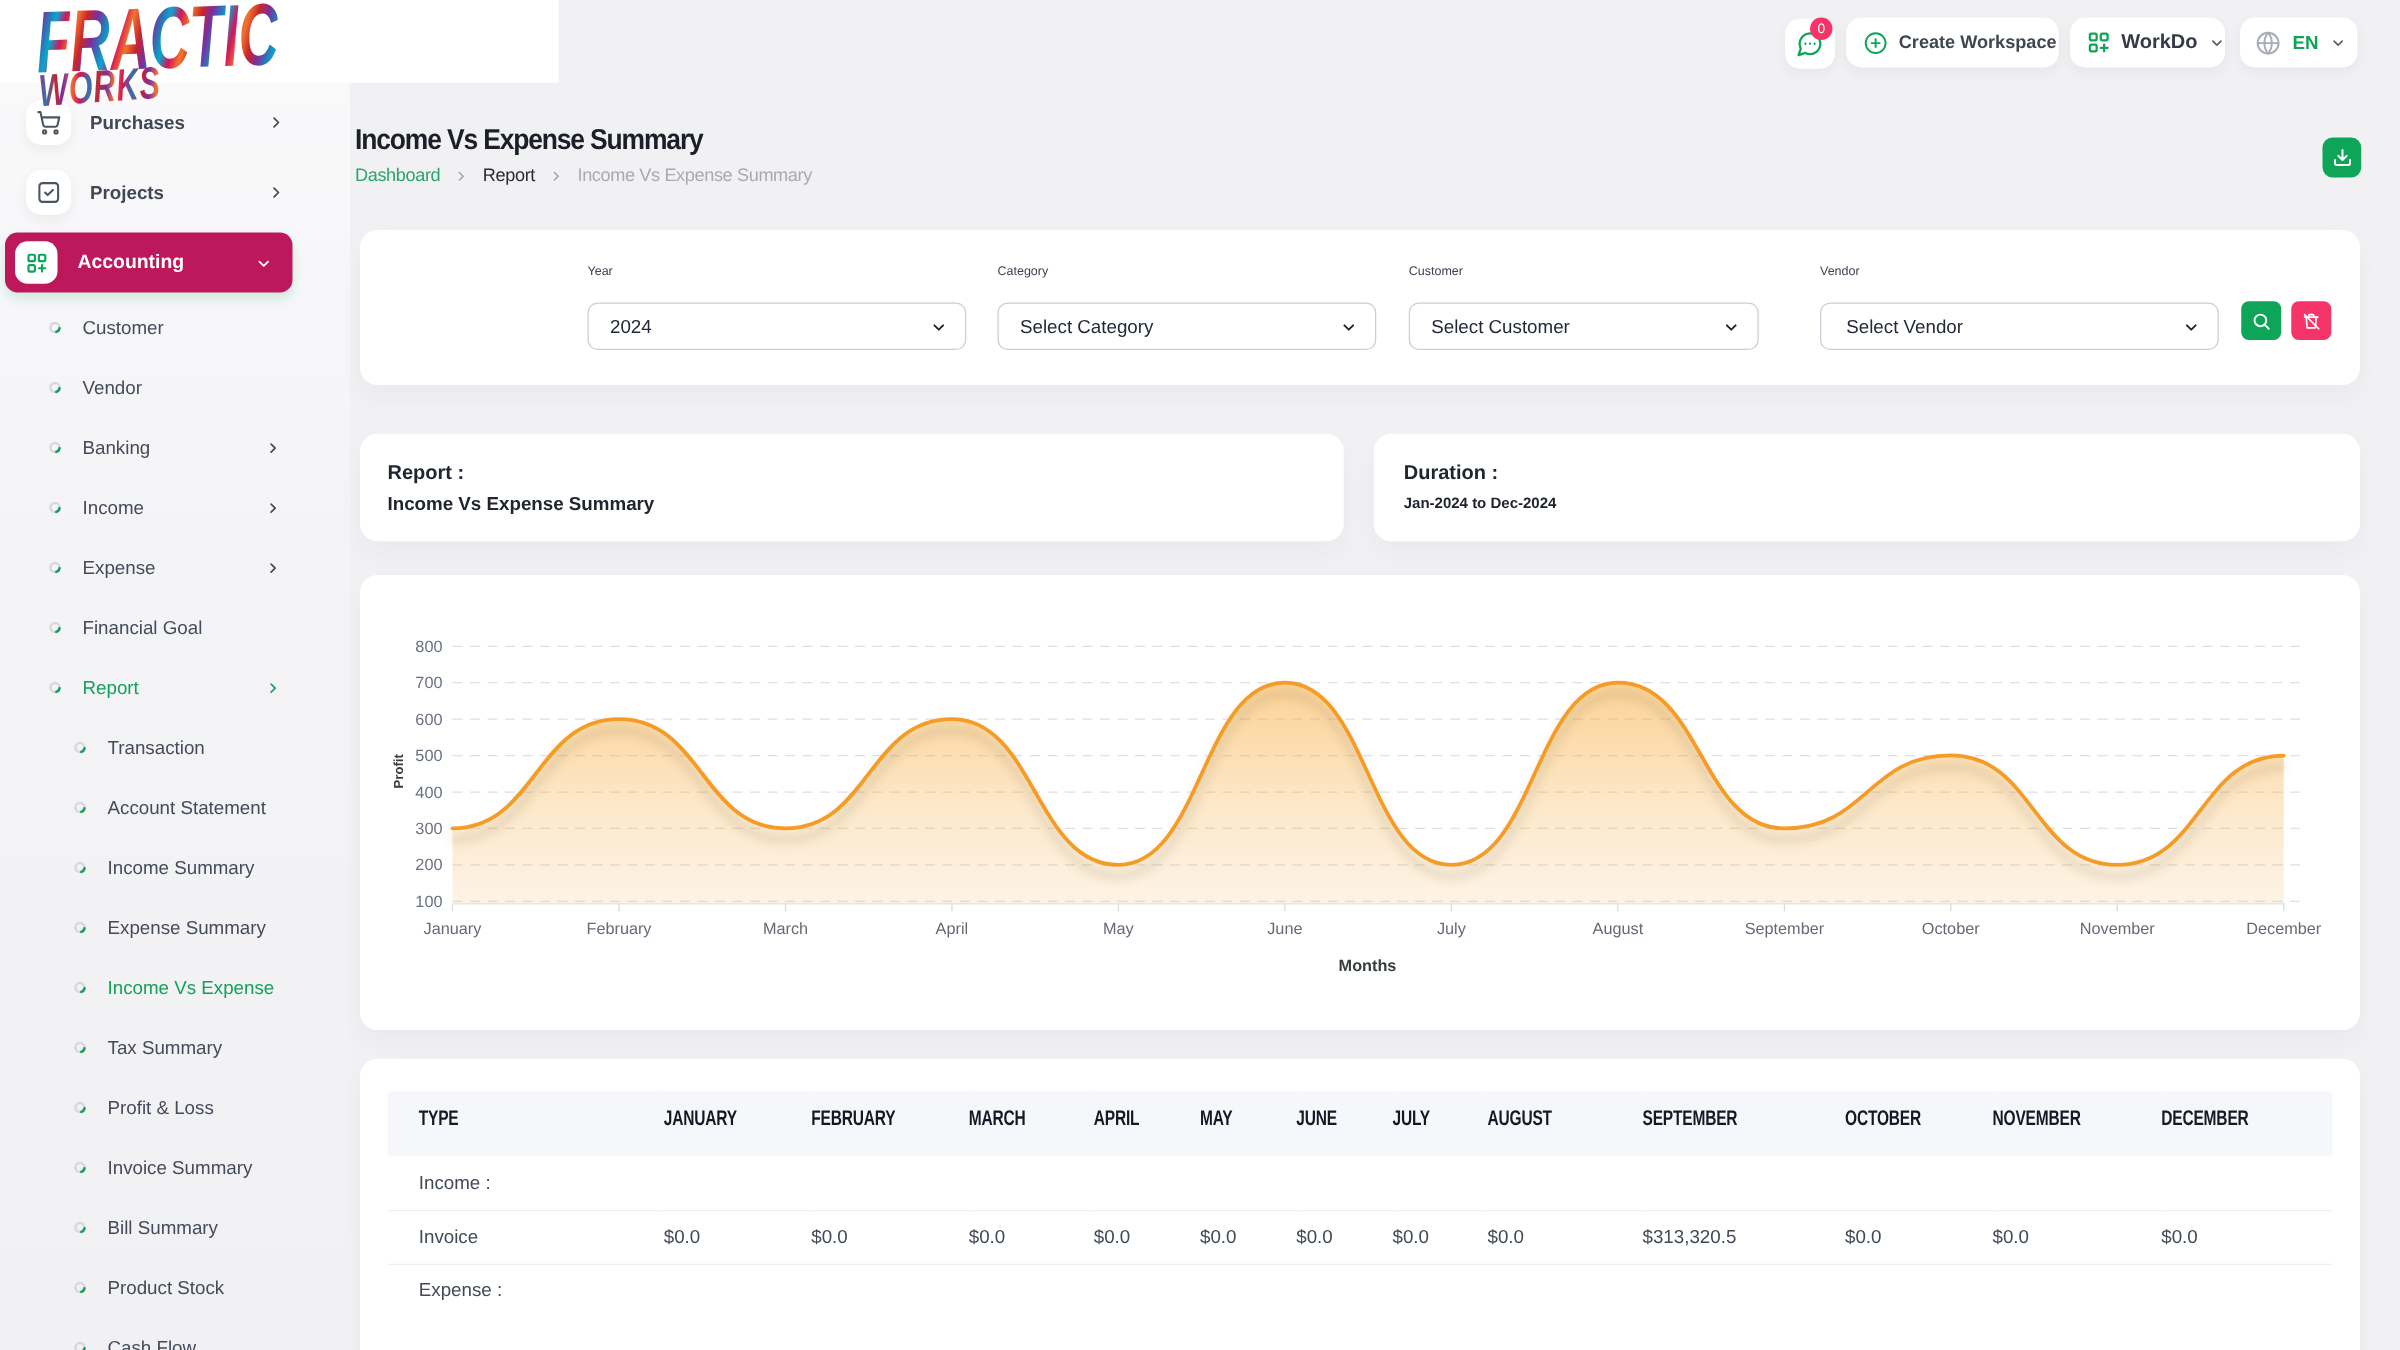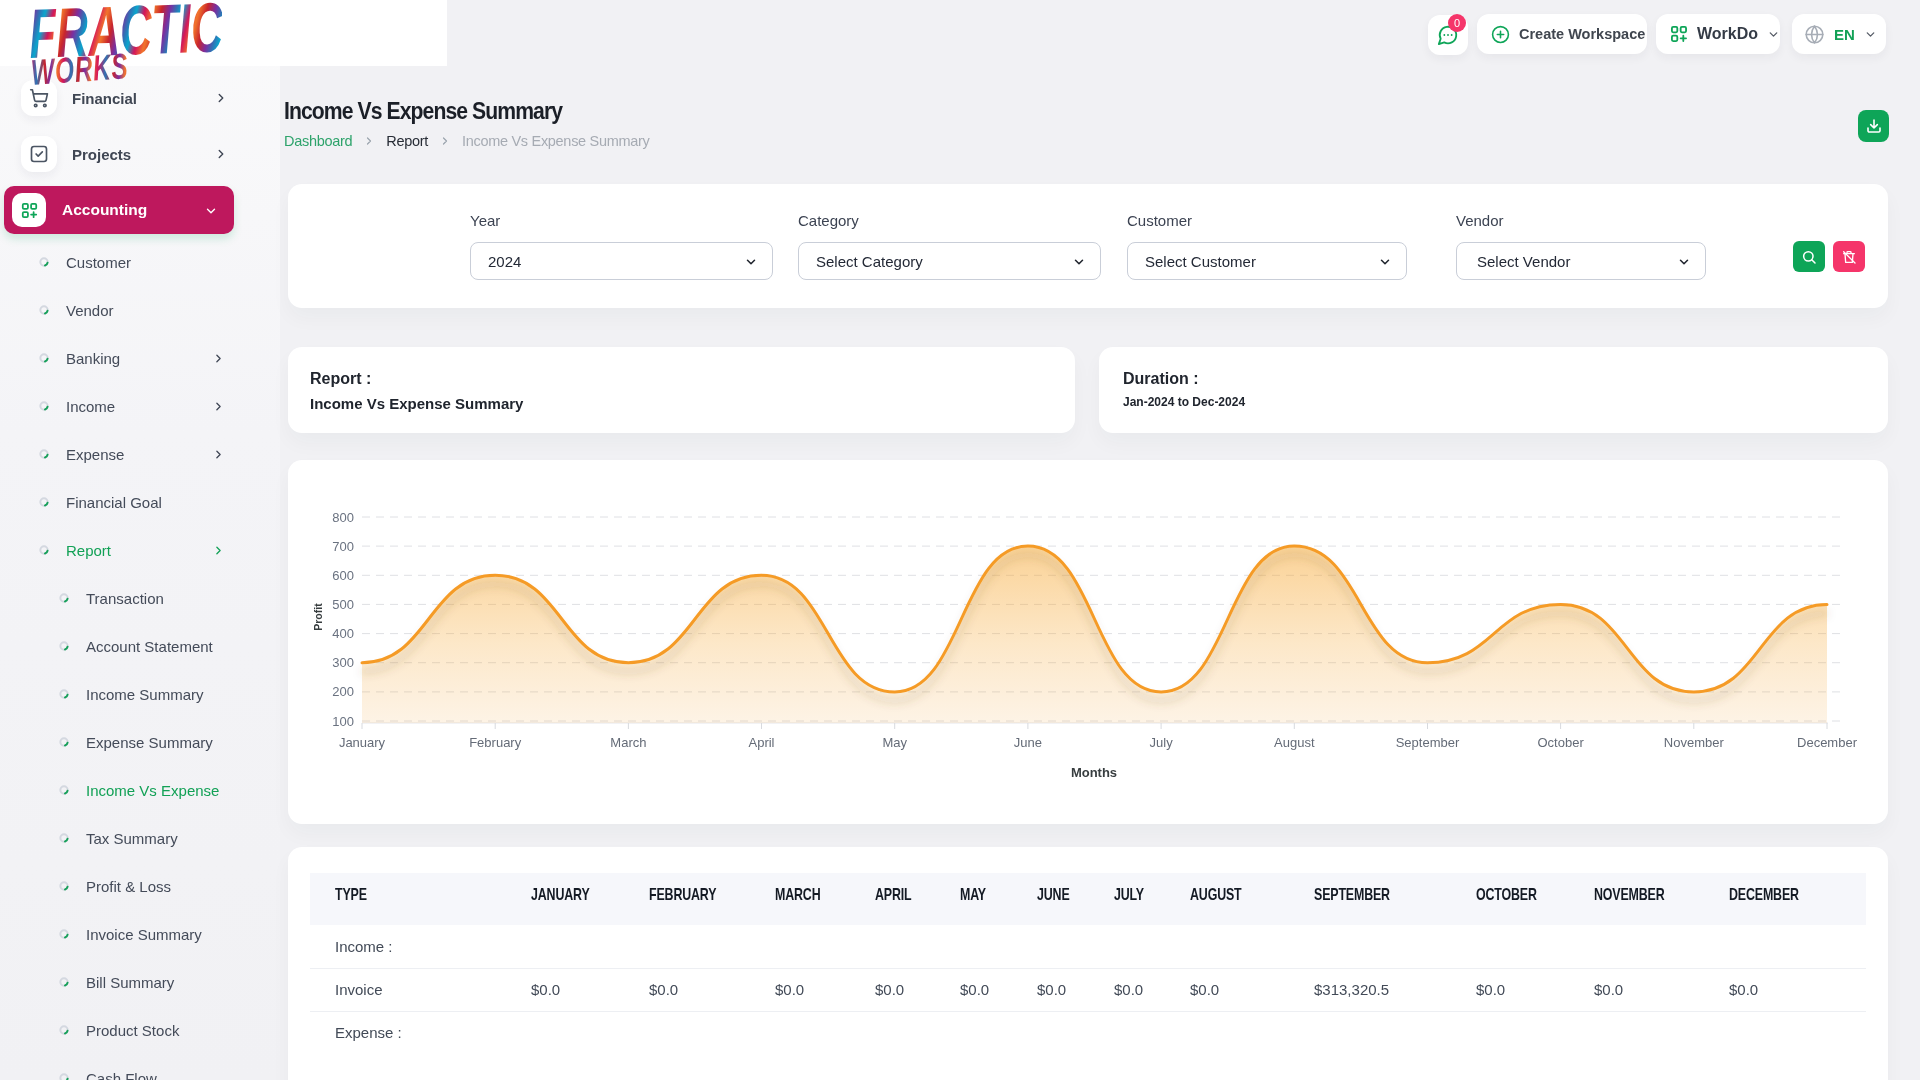--- a/index.html
+++ b/index.html
@@ -21,21 +21,21 @@
 .m2{position:absolute;font-size:15px;color:#444b59;}
 .green{color:#12a156 !important;}
 #accbtn{position:absolute;left:4px;top:186px;width:230px;height:48px;background:#be185d;border-radius:10px;box-shadow:0 5px 9px rgba(14,165,88,.17);}
 #accbtn .wbox{position:absolute;left:8px;top:7px;width:34px;height:34px;background:#fff;border-radius:10px;display:flex;align-items:center;justify-content:center;}
 .ring{position:absolute;width:10px;height:10px;}
 
 .pill{position:absolute;background:#fff;border-radius:12px;box-shadow:0 4px 10px rgba(30,35,60,.05);display:flex;align-items:center;}
 
 .sel{position:absolute;height:38px;background:#fff;border:1px solid #c9ced8;border-radius:8px;font-size:15px;color:#232936;display:flex;align-items:center;padding-left:17px;}
 .sel svg{position:absolute;right:14px;top:12px;}
-.flabel{position:absolute;font-size:15px;color:#3c4352;}
+.flabel{position:absolute;font-size:10px;color:#3c4352;}
 .sqbtn{position:absolute;width:32px;height:31px;border-radius:6px;display:flex;align-items:center;justify-content:center;}
 
 table{border-collapse:collapse;table-layout:fixed;width:1556px;font-size:15px;color:#424a57;}
 th{font-size:17px;font-weight:bold;color:#141a24;text-align:left;background:#f6f7fb;height:52px;padding:0;}
 th .hs{display:inline-block;letter-spacing:-0.2px;transform:scaleX(0.73);transform-origin:left center;position:relative;top:-4px;}
 td{height:43px;padding:0;border-bottom:1px solid #edeff3;}
 tr.last td{border-bottom:none;}
 </style>
 </head>
 <body>
@@ -44,21 +44,21 @@
 <div class="abs logo1">FRACTIC</div>
 <div class="abs logo2">WORKS</div>
 
 <div class="icobox" style="left:21px;top:80px;">
 <svg width="20" height="20" viewBox="0 0 24 24" fill="none" stroke="#4b5563" stroke-width="2" stroke-linecap="round" stroke-linejoin="round">
       <circle cx="8" cy="21" r="1.5"></circle>
       <circle cx="19" cy="21" r="1.5"></circle>
       <path d="M2.05 2.05h2l2.66 12.42a2 2 0 0 0 2 1.58h9.78a2 2 0 0 0 1.95-1.57l1.65-7.43H5.12"></path>
     </svg>
 </div>
-<div class="mlabel" style="left:72px;top:90px;">Financial</div>
+<div class="mlabel" style="left:72px;top:90px;">Purchases</div>
 <svg class="abs" style="left:214px;top:91px;" width="14" height="14" viewBox="0 0 24 24" fill="none" stroke="#3f4654" stroke-width="2.4" stroke-linecap="round" stroke-linejoin="round">
     <path d="M9 6l6 6-6 6"></path>
   </svg>
 
 <div class="icobox" style="left:21px;top:136px;">
 <svg width="20" height="20" viewBox="0 0 24 24" fill="none" stroke="#4b5563" stroke-width="2" stroke-linecap="round" stroke-linejoin="round">
       <rect x="3" y="3" width="18" height="18" rx="3"></rect>
       <path d="M8.5 12l2.5 2.5 5-5"></path>
     </svg>
 </div>
@@ -251,21 +251,21 @@
 <div class="flabel" style="left:1456px;top:212px;">Vendor</div>
 <div class="sel" style="left:470px;top:242px;width:303px;">2024<svg width="14" height="14" viewBox="0 0 24 24" fill="none" stroke="#20252e" stroke-width="2.6" stroke-linecap="round" stroke-linejoin="round">
       <path d="M6 9l6 6 6-6"></path>
     </svg></div>
 <div class="sel" style="left:798px;top:242px;width:303px;">Select Category<svg width="14" height="14" viewBox="0 0 24 24" fill="none" stroke="#20252e" stroke-width="2.6" stroke-linecap="round" stroke-linejoin="round">
       <path d="M6 9l6 6 6-6"></path>
     </svg></div>
 <div class="sel" style="left:1127px;top:242px;width:280px;">Select Customer<svg width="14" height="14" viewBox="0 0 24 24" fill="none" stroke="#20252e" stroke-width="2.6" stroke-linecap="round" stroke-linejoin="round">
       <path d="M6 9l6 6 6-6"></path>
     </svg></div>
-<div class="sel" style="left:1456px;top:242px;width:250px;padding-left:20px;">Select Vendor<svg width="14" height="14" viewBox="0 0 24 24" fill="none" stroke="#20252e" stroke-width="2.6" stroke-linecap="round" stroke-linejoin="round">
+<div class="sel" style="left:1456px;top:242px;width:319px;padding-left:20px;">Select Vendor<svg width="14" height="14" viewBox="0 0 24 24" fill="none" stroke="#20252e" stroke-width="2.6" stroke-linecap="round" stroke-linejoin="round">
       <path d="M6 9l6 6 6-6"></path>
     </svg></div>
 <div class="sqbtn" style="left:1793px;top:241px;background:#0ea558;">
 <svg width="16" height="16" viewBox="0 0 24 24" fill="none" stroke="#fff" stroke-width="2.3" stroke-linecap="round" stroke-linejoin="round">
       <circle cx="11" cy="11" r="7"></circle>
       <path d="M21 21l-4.9-4.9"></path>
     </svg>
 </div>
 <div class="sqbtn" style="left:1833px;top:241px;background:#f5356a;">
 <svg width="16" height="16" viewBox="0 0 24 24" fill="none" stroke="#fff" stroke-width="2" stroke-linecap="round" stroke-linejoin="round">

